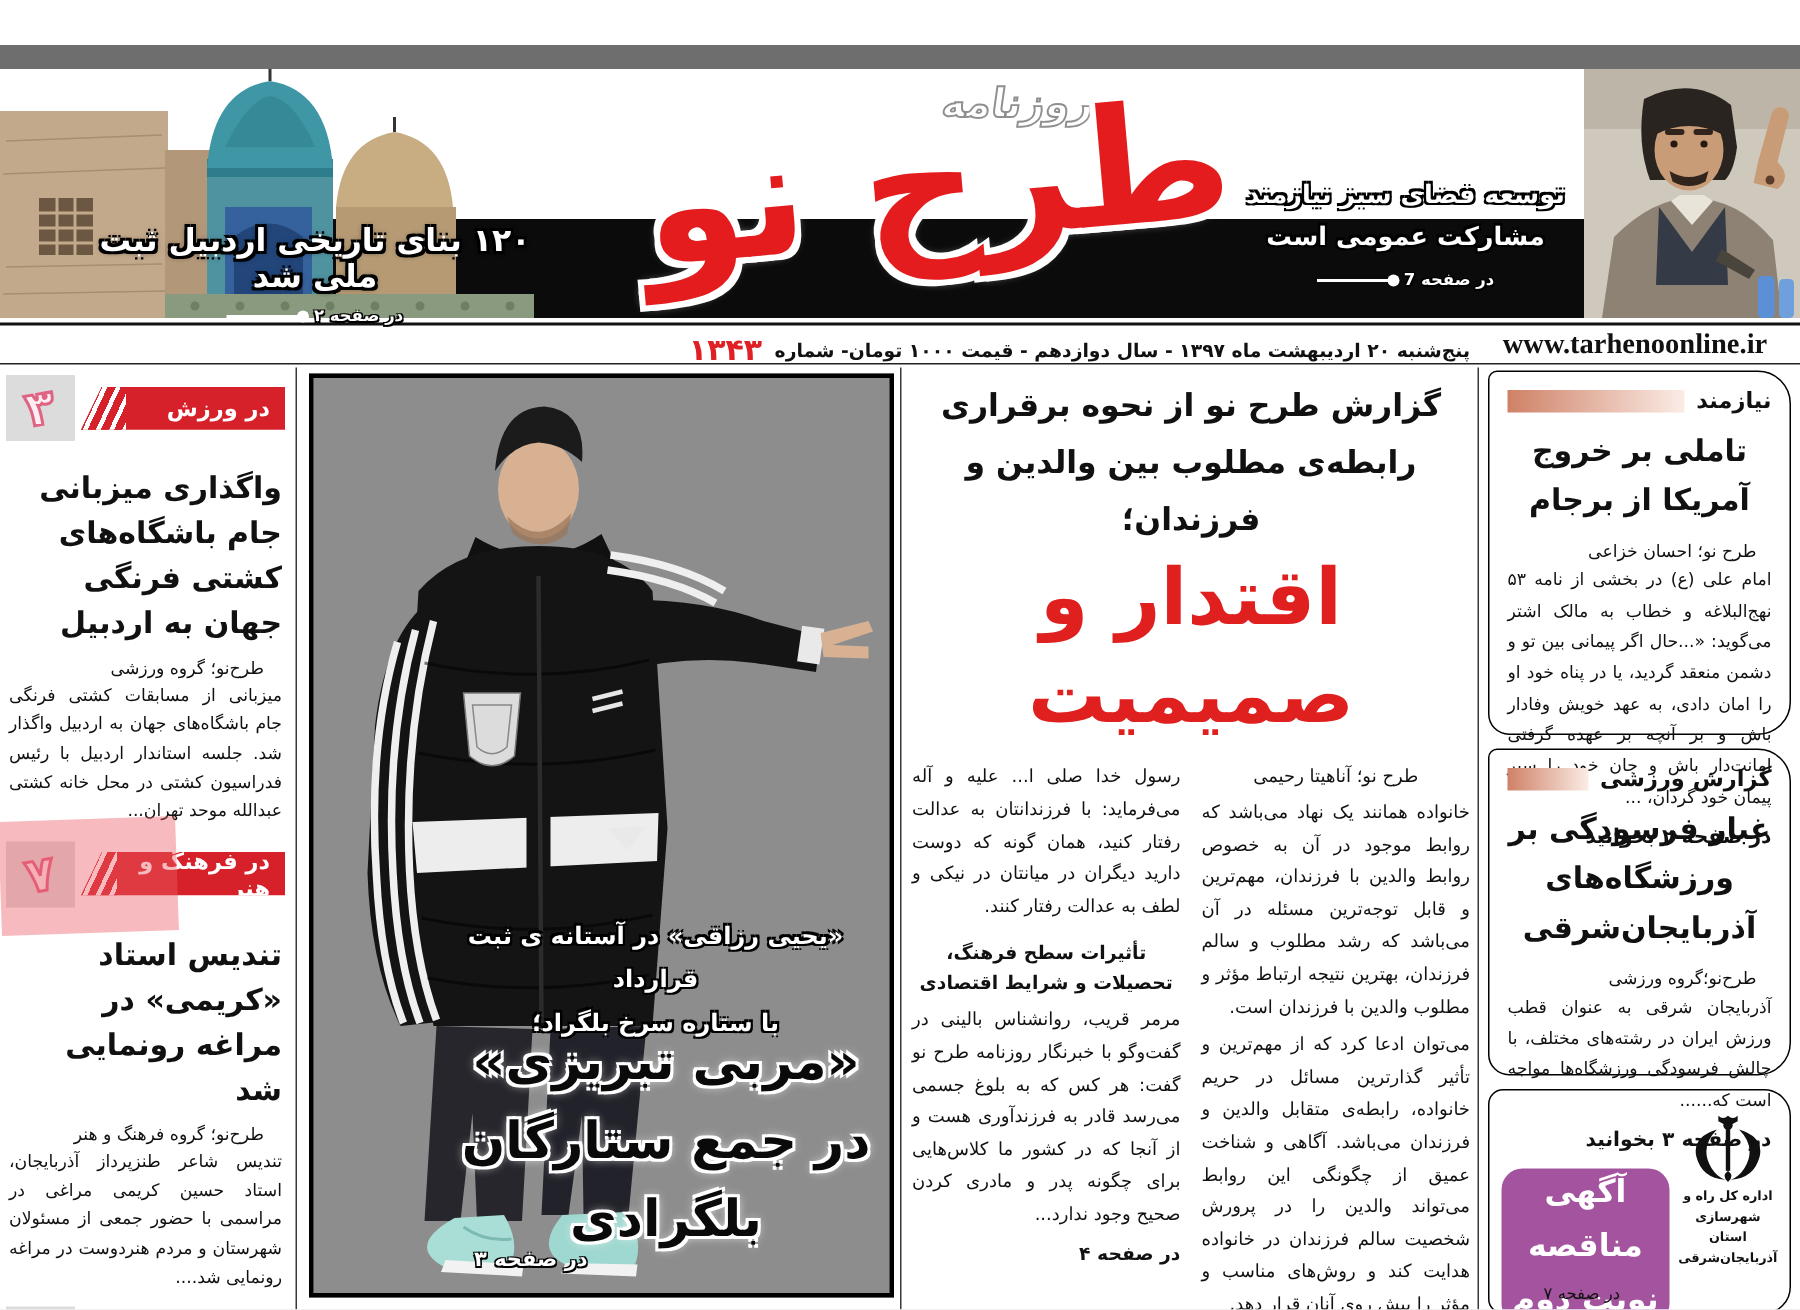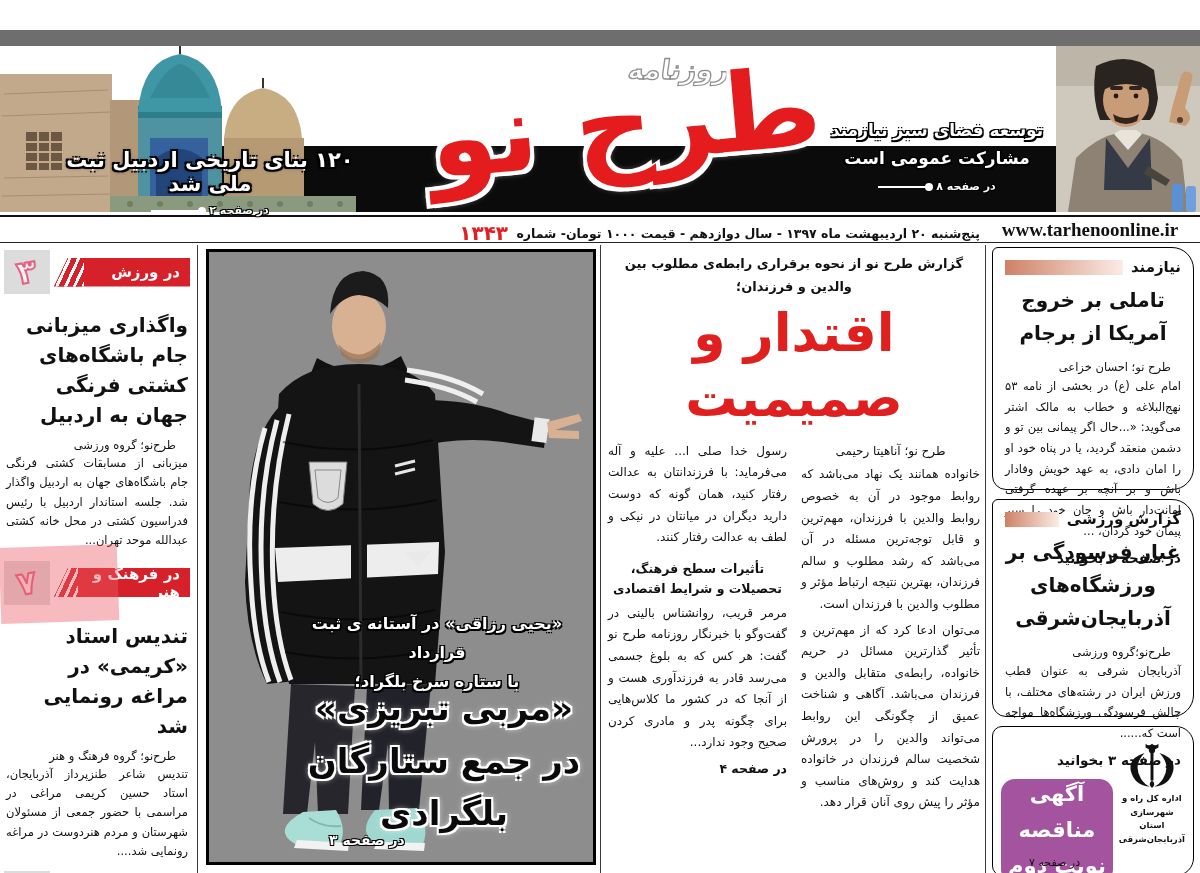--- a/index.html
+++ b/index.html
@@ -55,25 +55,25 @@
      transform:rotate(-2deg);z-index:4;}
   
   .photo-col{position:absolute;top:249px;left:206px;width:442px;height:616px;}
   .photo-box{position:relative;width:384px;height:610px;border:3px solid #000;background:#8d8d8d;overflow:hidden;}
   .photo-kicker{position:absolute;top:358px;right:6px;width:300px;text-align:center;direction:rtl;z-index:3;
      font-size:16px;font-weight:bold;line-height:1.8;color:#fff;
      text-shadow:-1.5px -1.5px 0 #000,1.5px -1.5px 0 #000,-1.5px 1.5px 0 #000,1.5px 1.5px 0 #000;}
   .photo-title{position:absolute;top:430px;left:90px;right:4px;text-align:center;direction:rtl;z-index:3;
      font-size:34px;font-weight:bold;line-height:1.55;color:#0a0a0a;
      text-shadow:-2px -2px 0 #fff,2px -2px 0 #fff,-2px 2px 0 #fff,2px 2px 0 #fff,0 0 7px #fff;}
-  .photo-pageref{position:absolute;bottom:14px;left:120px;z-index:3;font-size:14px;font-weight:bold;color:#fff;
+  .photo-pageref{position:absolute;bottom:14px;left:107px;z-index:3;font-size:14px;font-weight:bold;color:#fff;
      text-shadow:-1px -1px 0 #000,1px -1px 0 #000,-1px 1px 0 #000,1px 1px 0 #000;text-align:center;}
   
   .main-col{position:absolute;top:248px;left:608px;width:372px;direction:rtl;}
-  .main-kicker{font-size:13px;font-weight:bold;text-align:center;line-height:1.8;margin:4px 6px 2px;}
+  .main-kicker{font-size:21px;font-weight:bold;text-align:center;line-height:1.8;margin:4px 6px 2px;}
   .main-headline{font-size:52px;font-weight:bold;color:#e0201f;text-align:center;line-height:1.25;margin:2px 0 10px;}
   .article-cols{display:flex;gap:14px;direction:rtl;}
   .acol{flex:1;font-size:12px;line-height:1.8;text-align:justify;}
   .acol .byline{text-align:center;margin-bottom:2px;}
   .acol p{margin:0 0 4px;}
   .subhead{font-size:12.5px;font-weight:bold;text-align:center;margin:10px 0 4px;line-height:1.6;}
   .acol .pageref{font-weight:bold;font-size:12.5px;margin-top:4px;}
   
   .right-col{position:absolute;top:247px;left:992px;width:202px;direction:rtl;}
   .rbox{border:1.5px solid #000;border-radius:6px 22px 22px 14px;padding:10px 12px 8px;margin-bottom:9px;
@@ -152,21 +152,21 @@
       </div>
     </div>
 
     <div class="rouzname">روزنامه</div>
     <div class="logo">طرح نو</div>
 
     <div class="right-promo">
       <div class="l1">توسعه فضای سبز نیازمند</div>
       <div class="l2">مشارکت عمومی است</div>
       <div class="pageref-row">
-        <span class="txt">در صفحه ۸</span>
+        <span class="txt">در صفحه 7</span>
         <span class="dashdot"></span>
       </div>
     </div>
 
     <div class="man-photo">
       <svg width="144" height="166" viewBox="0 0 144 166">
         <rect width="144" height="166" fill="#cfc9bd"></rect>
         <rect x="0" y="0" width="144" height="40" fill="#bdb6a8"></rect>
         <path d="M116 62 l9 -32 q2 -6 8 -4 q5 2 3 8 l-7 28 q10 10 0 18 l-16 -4 Z" fill="#c99c78"></path>
         <circle cx="124" cy="74" r="3" fill="#5a3c2a"></circle>

